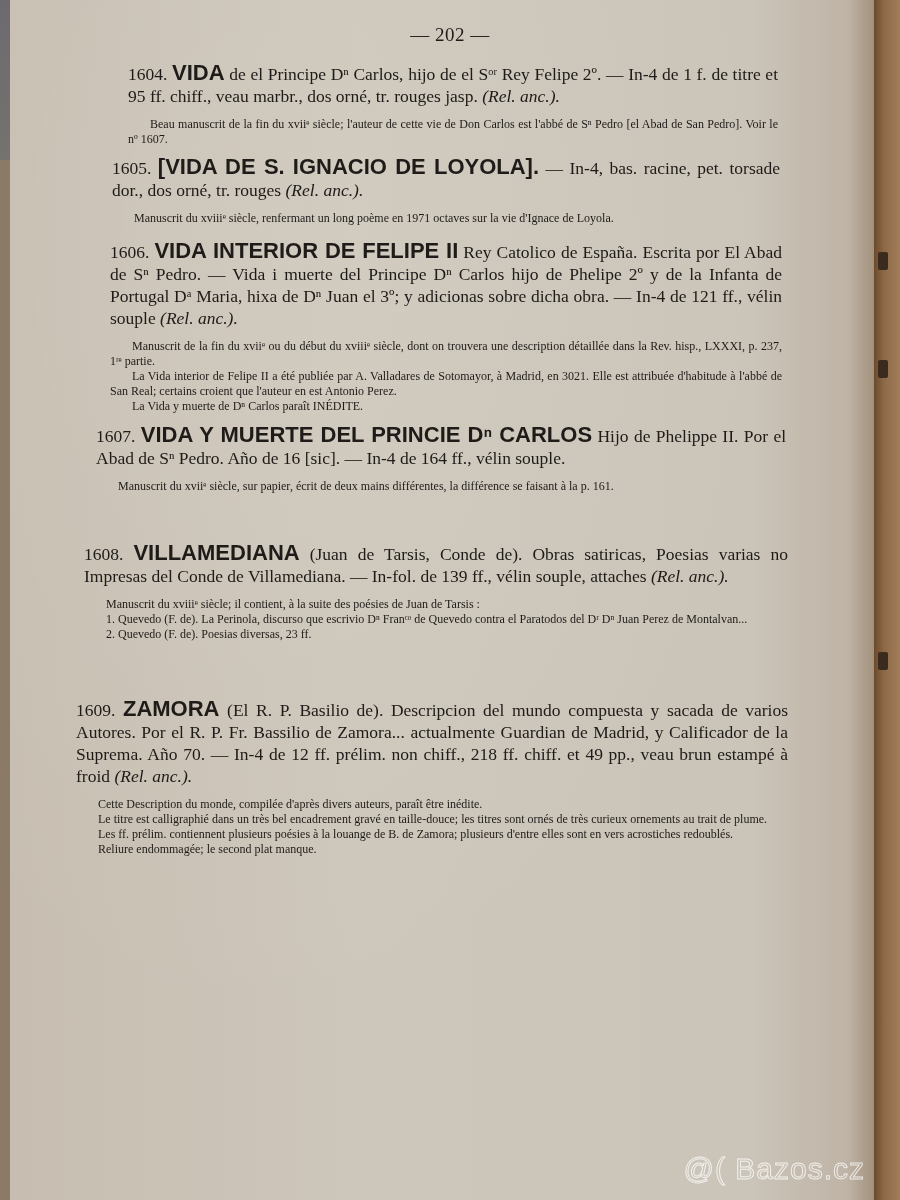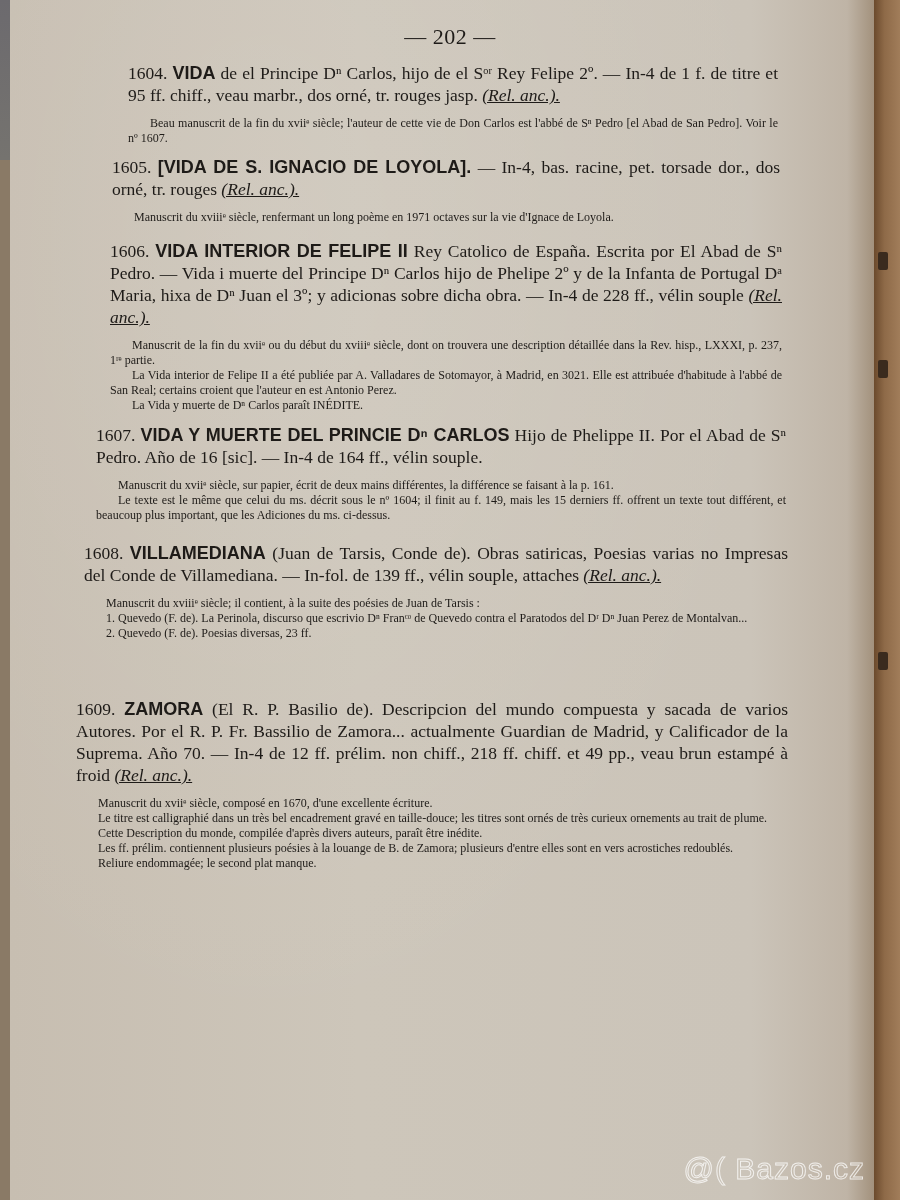--- a/index.html
+++ b/index.html
@@ -19,31 +19,31 @@
         radial-gradient(ellipse at 30% 20%, rgba(255,255,255,0.10), rgba(0,0,0,0) 60%),
         linear-gradient(90deg, #c7beb1 0%, #cdc6ba 40%, #cbc4b9 85%, #bfb4a6 96%, #9a8770 100%);
     }
     .right-edge {
       position: absolute; right: 0; top: 0; width: 26px; height: 1200px;
       background: linear-gradient(90deg, #6b4a2c 0%, #8e6a48 40%, #a17d5a 100%);
     }
     .tear { position: absolute; right: 12px; width: 10px; height: 18px; background: #3a2b1e; border-radius: 2px; }
     .page-number {
       position: absolute; left: 0; width: 900px; top: 24px; text-align: center;
-      font-size: 22px; letter-spacing: 0.5px;
+      font-size: 19px; letter-spacing: 0.5px;
     }
     .entry { position: absolute; }
     .entry-head {
       font-size: 17.5px; line-height: 22px; text-align: justify;
       text-indent: 0;
     }
     .entry-head .num { font-weight: normal; }
-    .entry-head .title { font-family: "Liberation Sans", "DejaVu Sans", sans-serif; font-weight: bold; font-size: 18px; }
+    .entry-head .title { font-family: "Liberation Sans", "DejaVu Sans", sans-serif; font-weight: bold; font-size: 22px; }
     .entry-head .rest { }
-    .entry-head .binding { font-style: italic; text-decoration: underline; }
+    .entry-head .binding { font-style: italic; }
     .notes { font-size: 12px; line-height: 15px; margin-top: 10px; }
     .note { text-indent: 22px; text-align: justify; }
     .watermark {
       position: absolute; right: 35px; bottom: 14px;
       font-family: "Liberation Sans", "DejaVu Sans", sans-serif;
       font-size: 30px; color: transparent;
       -webkit-text-stroke: 1px rgba(255,255,255,0.75);
       letter-spacing: 1px;
     }
   </style>
@@ -75,37 +75,36 @@
     <span class="title">[VIDA DE S. IGNACIO DE LOYOLA].</span><span class="rest"> — In-4, bas. racine, pet. torsade dor., dos orné, tr. rouges </span><span class="binding">(Rel. anc.).</span>
   </div>
   <div class="notes">
     <div class="note">Manuscrit du xviiiᵉ siècle, renfermant un long poème en 1971 octaves sur la vie d'Ignace de Loyola.</div>
   </div>
 </div>
 
 <div class="entry" style="left:110px; top:240px; width:672px;">
   <div class="entry-head">
     <span class="num">1606.</span>
-    <span class="title">VIDA INTERIOR DE FELIPE II</span><span class="rest"> Rey Catolico de España. Escrita por El Abad de Sⁿ Pedro. — Vida i muerte del Principe Dⁿ Carlos hijo de Phelipe 2º y de la Infanta de Portugal Dᵃ Maria, hixa de Dⁿ Juan el 3º; y adicionas sobre dicha obra. — In-4 de 228 ff., vélin souple </span><span class="binding">(Rel. anc.).</span>
+    <span class="title">VIDA INTERIOR DE FELIPE II</span><span class="rest"> Rey Catolico de España. Escrita por El Abad de Sⁿ Pedro. — Vida i muerte del Principe Dⁿ Carlos hijo de Phelipe 2º y de la Infanta de Portugal Dᵃ Maria, hixa de Dⁿ Juan el 3º; y adicionas sobre dicha obra. — In-4 de 121 ff., vélin souple </span><span class="binding">(Rel. anc.).</span>
   </div>
   <div class="notes">
     <div class="note">Manuscrit de la fin du xviiᵉ ou du début du xviiiᵉ siècle, dont on trouvera une description détaillée dans la Rev. hisp., LXXXI, p. 237, 1ʳᵉ partie.</div>
     <div class="note">La Vida interior de Felipe II a été publiée par A. Valladares de Sotomayor, à Madrid, en 3021. Elle est attribuée d'habitude à l'abbé de San Real; certains croient que l'auteur en est Antonio Perez.</div>
     <div class="note">La Vida y muerte de Dⁿ Carlos paraît INÉDITE.</div>
   </div>
 </div>
 
 <div class="entry" style="left:96px; top:424px; width:690px;">
   <div class="entry-head">
     <span class="num">1607.</span>
     <span class="title">VIDA Y MUERTE DEL PRINCIE Dⁿ CARLOS</span><span class="rest"> Hijo de Phelippe II. Por el Abad de Sⁿ Pedro. Año de 16 [sic]. — In-4 de 164 ff., vélin souple.</span><span class="binding"></span>
   </div>
   <div class="notes">
     <div class="note">Manuscrit du xviiᵉ siècle, sur papier, écrit de deux mains différentes, la différence se faisant à la p. 161.</div>
-    <div class="note">Le texte est le même que celui du ms. décrit sous le nº 1604; il finit au f. 149, mais les 15 derniers ff. offrent un texte tout différent, et beaucoup plus important, que les Adiciones du ms. ci-dessus.</div>
   </div>
 </div>
 
 <div class="entry" style="left:84px; top:542px; width:704px;">
   <div class="entry-head">
     <span class="num">1608.</span>
     <span class="title">VILLAMEDIANA</span><span class="rest"> (Juan de Tarsis, Conde de). Obras satiricas, Poesias varias no Impresas del Conde de Villamediana. — In-fol. de 139 ff., vélin souple, attaches </span><span class="binding">(Rel. anc.).</span>
   </div>
   <div class="notes">
     <div class="note">Manuscrit du xviiiᵉ siècle; il contient, à la suite des poésies de Juan de Tarsis :</div>
@@ -113,21 +112,20 @@
     <div class="note">2. Quevedo (F. de). Poesias diversas, 23 ff.</div>
   </div>
 </div>
 
 <div class="entry" style="left:76px; top:698px; width:712px;">
   <div class="entry-head">
     <span class="num">1609.</span>
     <span class="title">ZAMORA</span><span class="rest"> (El R. P. Basilio de). Descripcion del mundo compuesta y sacada de varios Autores. Por el R. P. Fr. Bassilio de Zamora... actualmente Guardian de Madrid, y Calificador de la Suprema. Año 70. — In-4 de 12 ff. prélim. non chiff., 218 ff. chiff. et 49 pp., veau brun estampé à froid </span><span class="binding">(Rel. anc.).</span>
   </div>
   <div class="notes">
-    <div class="note">Manuscrit du xviiᵉ siècle, composé en 1670, d'une excellente écriture.</div>
+    <div class="note">Cette Description du monde, compilée d'après divers auteurs, paraît être inédite.</div>
     <div class="note">Le titre est calligraphié dans un très bel encadrement gravé en taille-douce; les titres sont ornés de très curieux ornements au trait de plume.</div>
-    <div class="note">Cette Description du monde, compilée d'après divers auteurs, paraît être inédite.</div>
     <div class="note">Les ff. prélim. contiennent plusieurs poésies à la louange de B. de Zamora; plusieurs d'entre elles sont en vers acrostiches redoublés.</div>
     <div class="note">Reliure endommagée; le second plat manque.</div>
   </div>
 </div>
 
 <div class="watermark">@( Bazos.cz</div>
 
 </body></html>

